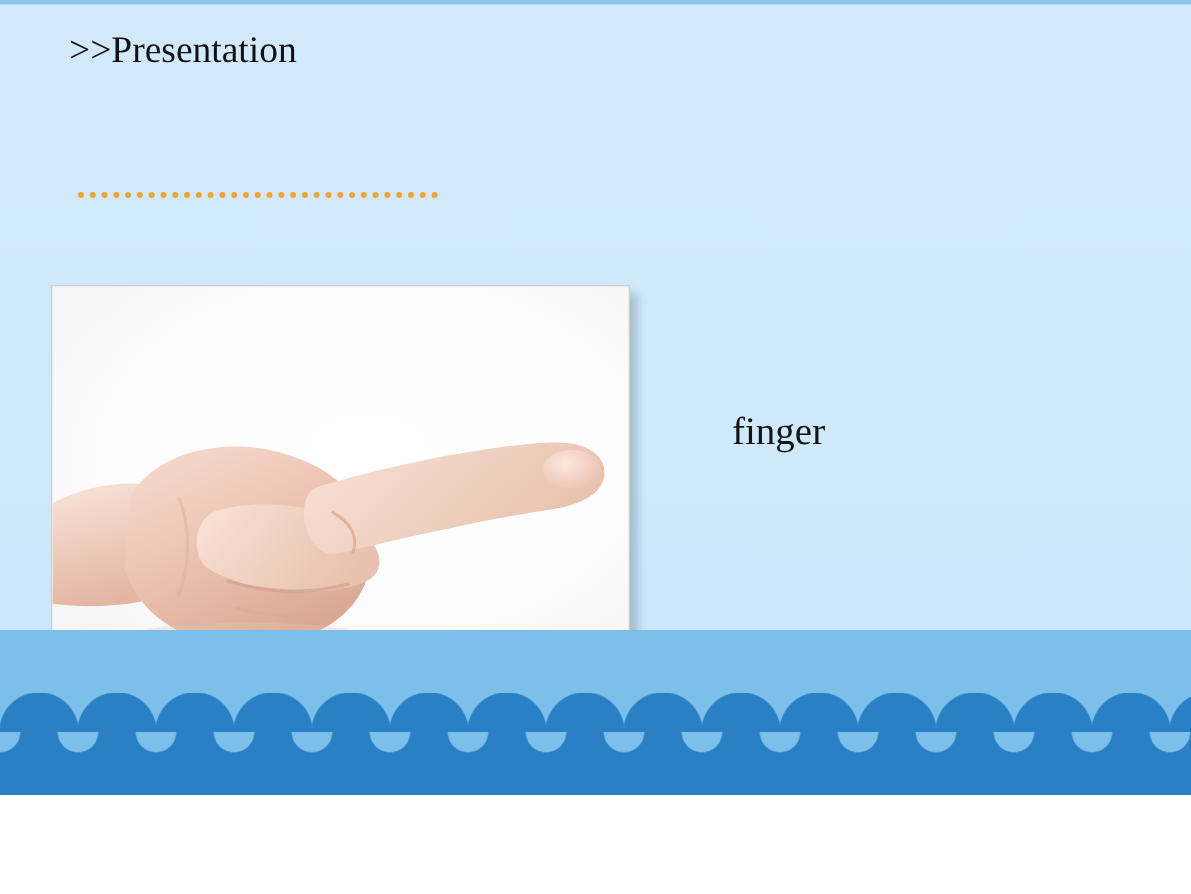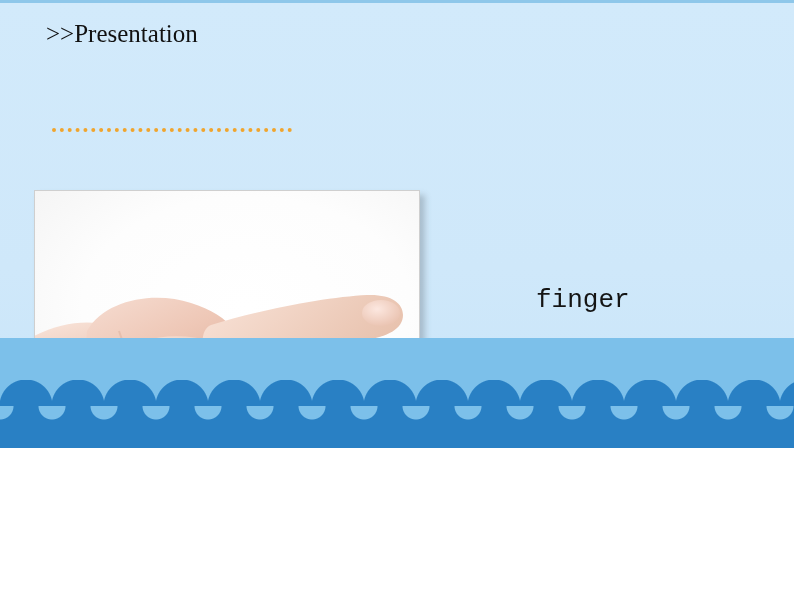--- a/index.html
+++ b/index.html
@@ -8,21 +8,21 @@
   }
   body {
     width: 794px;
     height: 596px;
     overflow: hidden;
     font-family: "Liberation Serif", serif;
   }
   .slide {
     position: relative;
     width: 794px;
-    height: 448px;
+    height: 530px;
     background: linear-gradient(to bottom, #d2eafb 0%, #cfe8fa 60%, #c9e5f9 100%);
     overflow: hidden;
   }
   
   .top-rule {
     position: absolute;
     top: 0; left: 0;
     width: 794px;
     height: 3px;
     background: #8ec7ea;
@@ -66,26 +66,25 @@
     overflow: hidden;
   }
   .photo-inner {
     position: absolute;
     inset: 0;
     background: radial-gradient(ellipse at 55% 45%, #ffffff 0%, #fdfdfd 55%, #f3f3f3 100%);
   }
   .word {
     position: absolute;
     left: 488px;
-    top: 285px;
+    top: 273px;
     font-size: 26px;
     color: #141414;
-    font-family: Liberation Mono, monospace;
+    font-family: Liberation Serif, serif;
     white-space: nowrap;
-    margin-left: 48px;
   }
   
   .bottom-band {
     position: absolute;
     left: 0;
     bottom: 0;
     width: 794px;
     height: 110px;
     background: #7cc0ea;
   }

